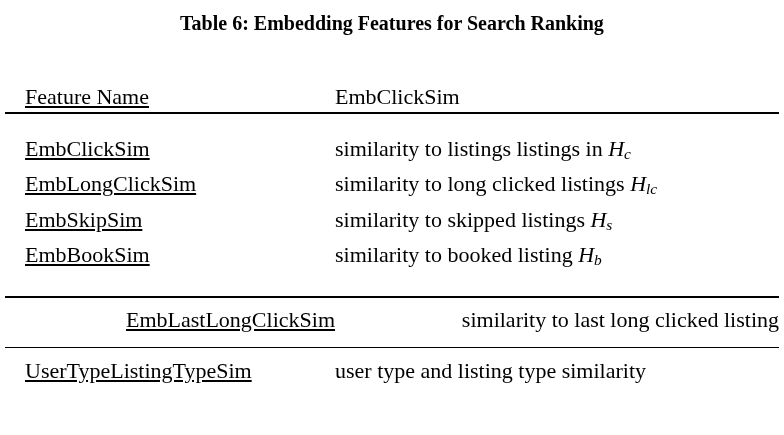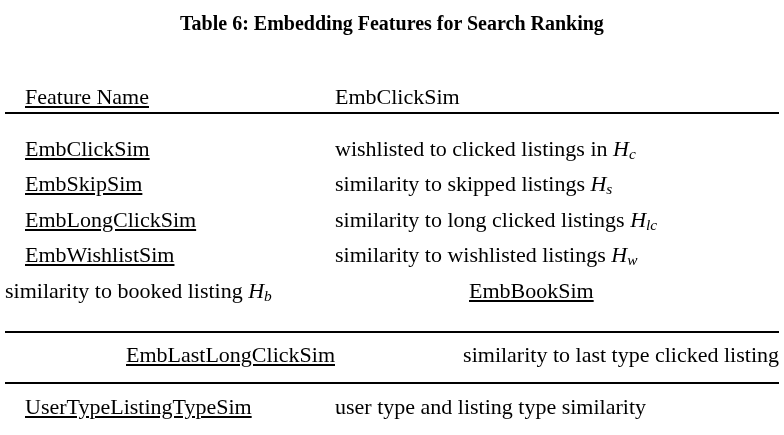--- a/index.html
+++ b/index.html
@@ -73,52 +73,48 @@
       <div class="cell feat">Feature Name</div>
       <div class="cell desc">EmbClickSim</div>
     </div>
 
     <div class="rule"></div>
 
     <div class="sec1">
 
       <div class="row">
         <div class="cell feat">EmbClickSim</div>
-        <div class="cell desc"><span>wishlisted to clicked listings in </span><span class="mvar">H</span><span class="msub">c</span></div>
-      </div>
-
-      <div class="row">
-        <div class="cell feat">EmbSkipSim</div>
-        <div class="cell desc"><span>similarity to skipped listings </span><span class="mvar">H</span><span class="msub">s</span></div>
+        <div class="cell desc"><span>similarity to listings listings in </span><span class="mvar">H</span><span class="msub">c</span></div>
       </div>
 
       <div class="row">
         <div class="cell feat">EmbLongClickSim</div>
         <div class="cell desc"><span>similarity to long clicked listings </span><span class="mvar">H</span><span class="msub">lc</span></div>
       </div>
 
       <div class="row">
-        <div class="cell feat">EmbWishlistSim</div>
-        <div class="cell desc"><span>similarity to wishlisted listings </span><span class="mvar">H</span><span class="msub">w</span></div>
+        <div class="cell feat">EmbSkipSim</div>
+        <div class="cell desc"><span>similarity to skipped listings </span><span class="mvar">H</span><span class="msub">s</span></div>
       </div>
 
 
+
       <div class="row">
+        <div class="cell feat">EmbBookSim</div>
         <div class="cell desc"><span>similarity to booked listing </span><span class="mvar">H</span><span class="msub">b</span></div>
-        <div class="cell feat">EmbBookSim</div>
       </div>
 
     </div>
 
     <div class="rule"></div>
 
     <div class="sec2">
       <div class="row">
         <div class="cell feat">EmbLastLongClickSim</div>
-        <div class="cell desc"><span>similarity to last type clicked listing</span><span class="mvar"></span><span class="msub"></span></div>
+        <div class="cell desc"><span>similarity to last long clicked listing</span><span class="mvar"></span><span class="msub"></span></div>
       </div>
     </div>
 
     <div class="rule thin"></div>
 
     <div class="sec3">
       <div class="row">
         <div class="cell feat">UserTypeListingTypeSim</div>
         <div class="cell desc"><span>user type and listing type similarity</span><span class="mvar"></span><span class="msub"></span></div>
       </div>

